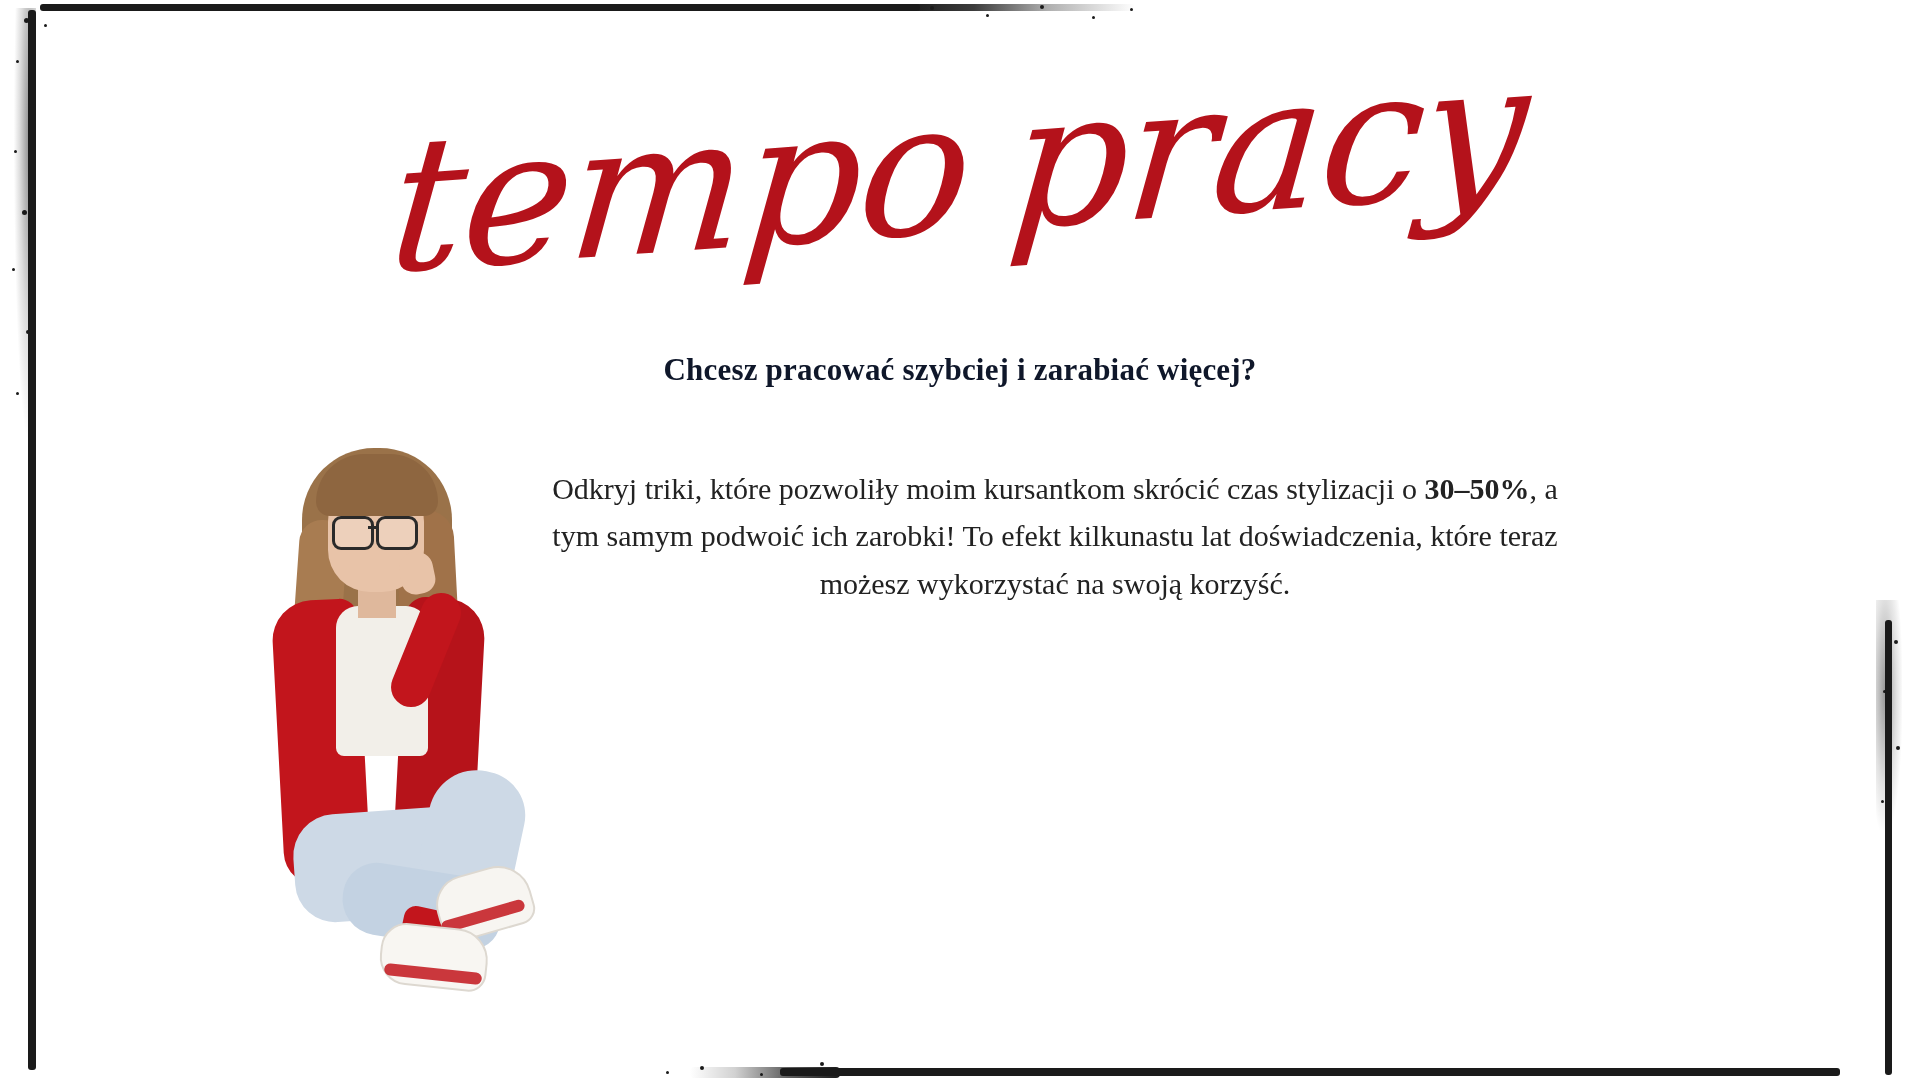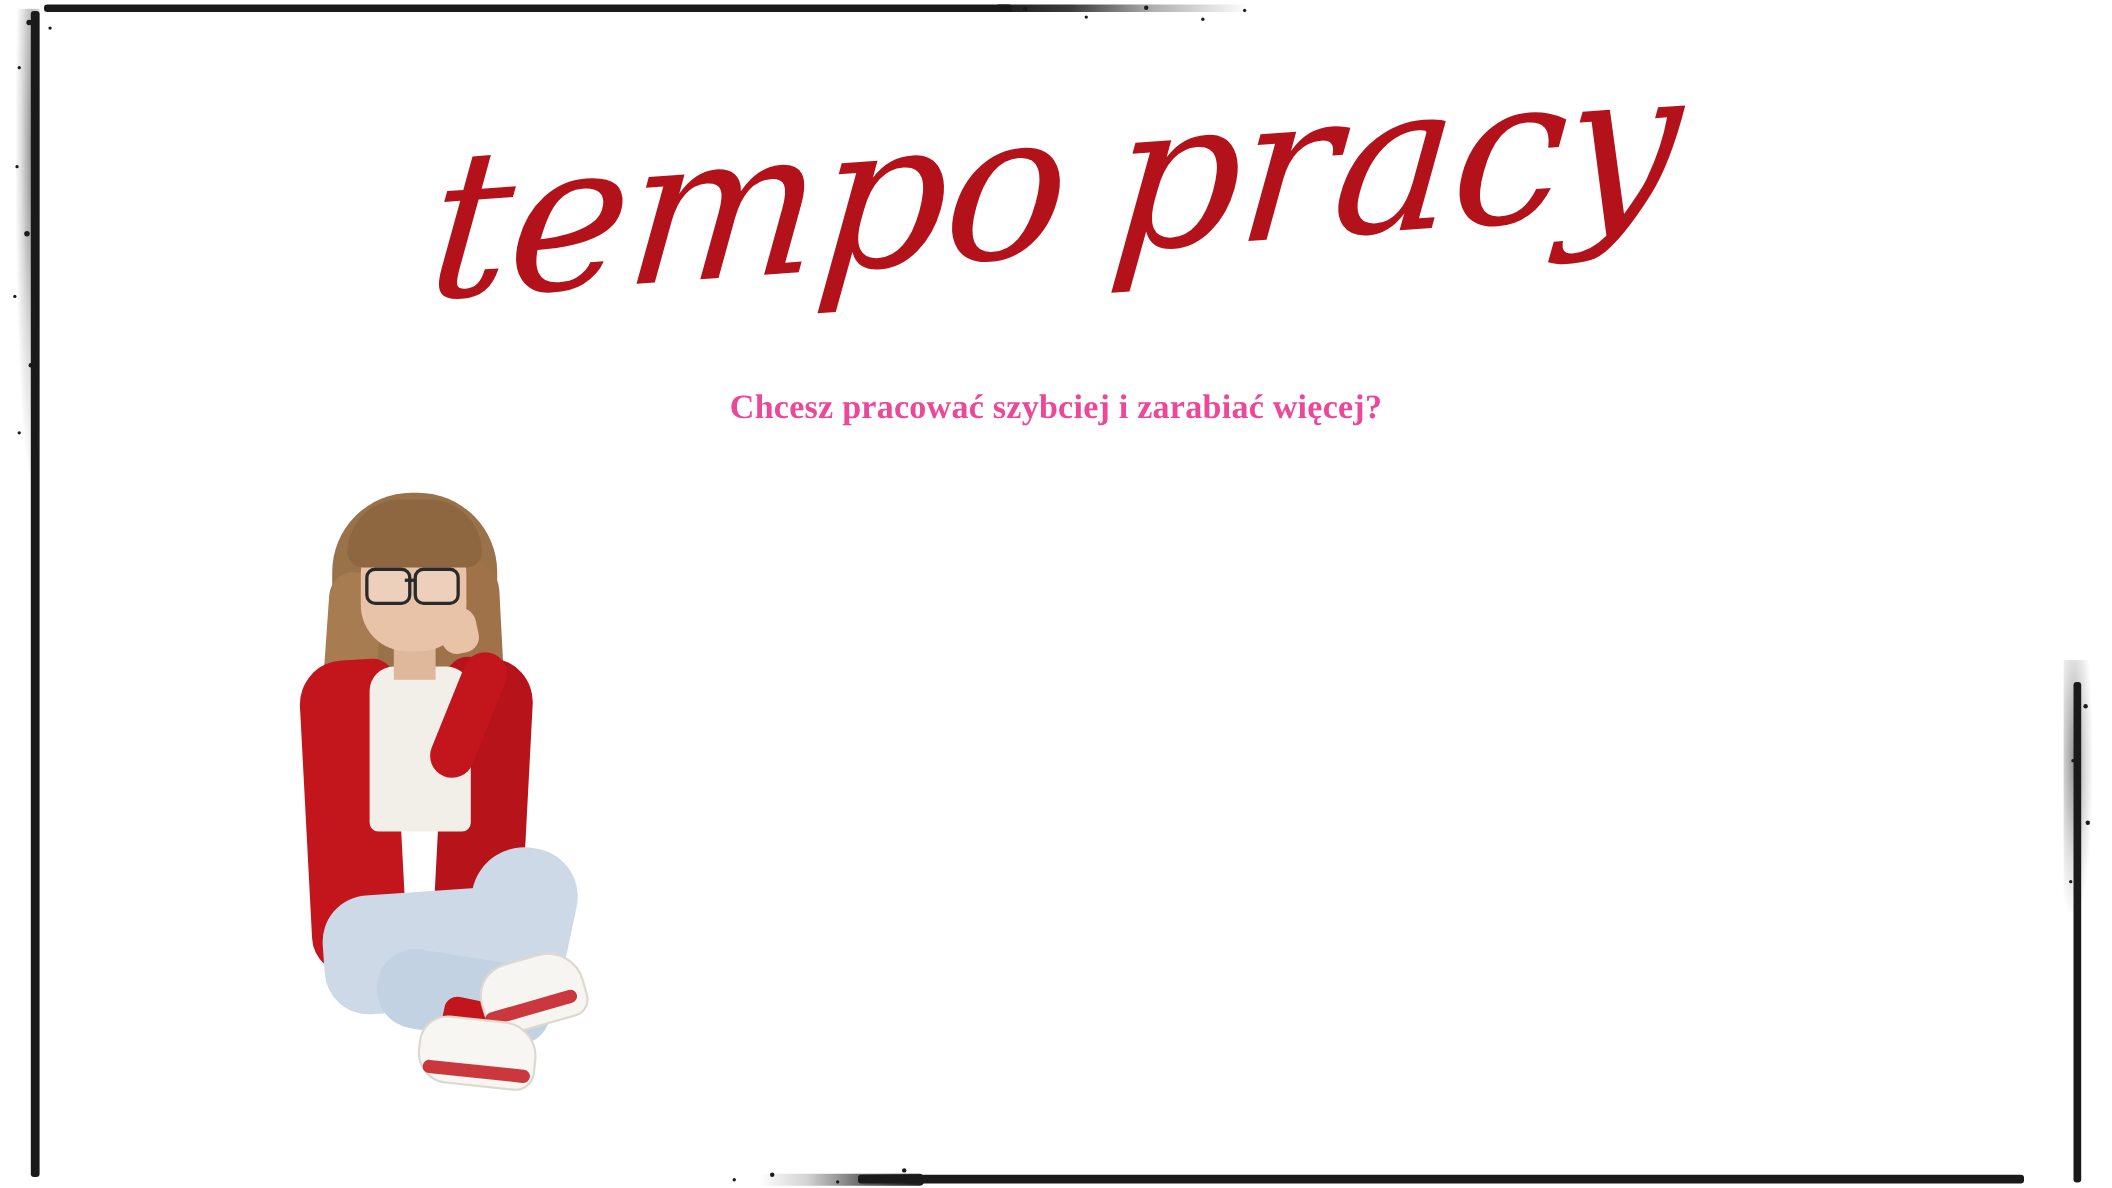--- a/index.html
+++ b/index.html
@@ -122,21 +122,21 @@
   
   .subhead {
     position: absolute;
     top: 352px;
     left: 0;
     right: 0;
     text-align: center;
     font-family: "Liberation Serif", serif;
     font-weight: bold;
     font-size: 31px;
-    color: #ec4899;
+    color: #0f172a;
     letter-spacing: 0.2px;
   }
 
   
   .body-copy {
     position: absolute;
     top: 465px;
     left: 540px;
     width: 1030px;
     text-align: center;
@@ -349,15 +349,18 @@
     <div class="ph knee"></div>
     <div class="ph jeans-shin"></div>
     <div class="ph sock"></div>
     <div class="ph shoe-a"></div>
     <div class="ph shoe-sole-a"></div>
     <div class="ph shoe-b"></div>
     <div class="ph shoe-sole-b"></div>
   </div>
 
   <div class="body-copy">
+    <p>
+      <span>Odkryj triki, które pozwoliły moim kursantkom skrócić czas stylizacji o </span><b>30–50%</b><span>, a tym samym podwoić ich zarobki! To efekt kilkunastu lat doświadczenia, które teraz możesz wykorzystać na swoją korzyść.</span>
+    </p>
   </div>
 
 </div>
 
 </body></html>

